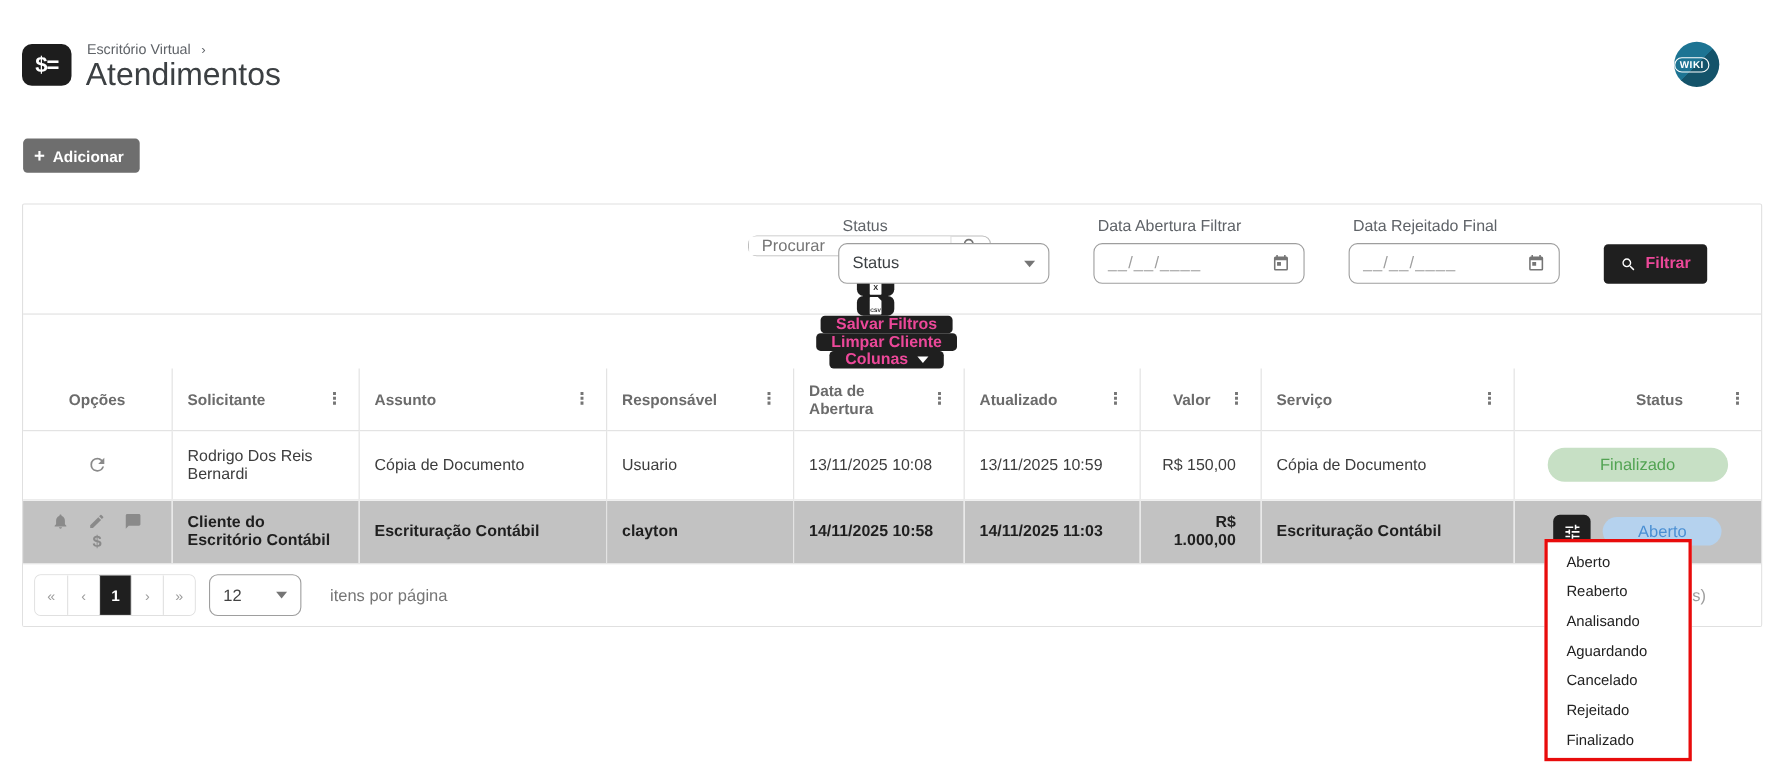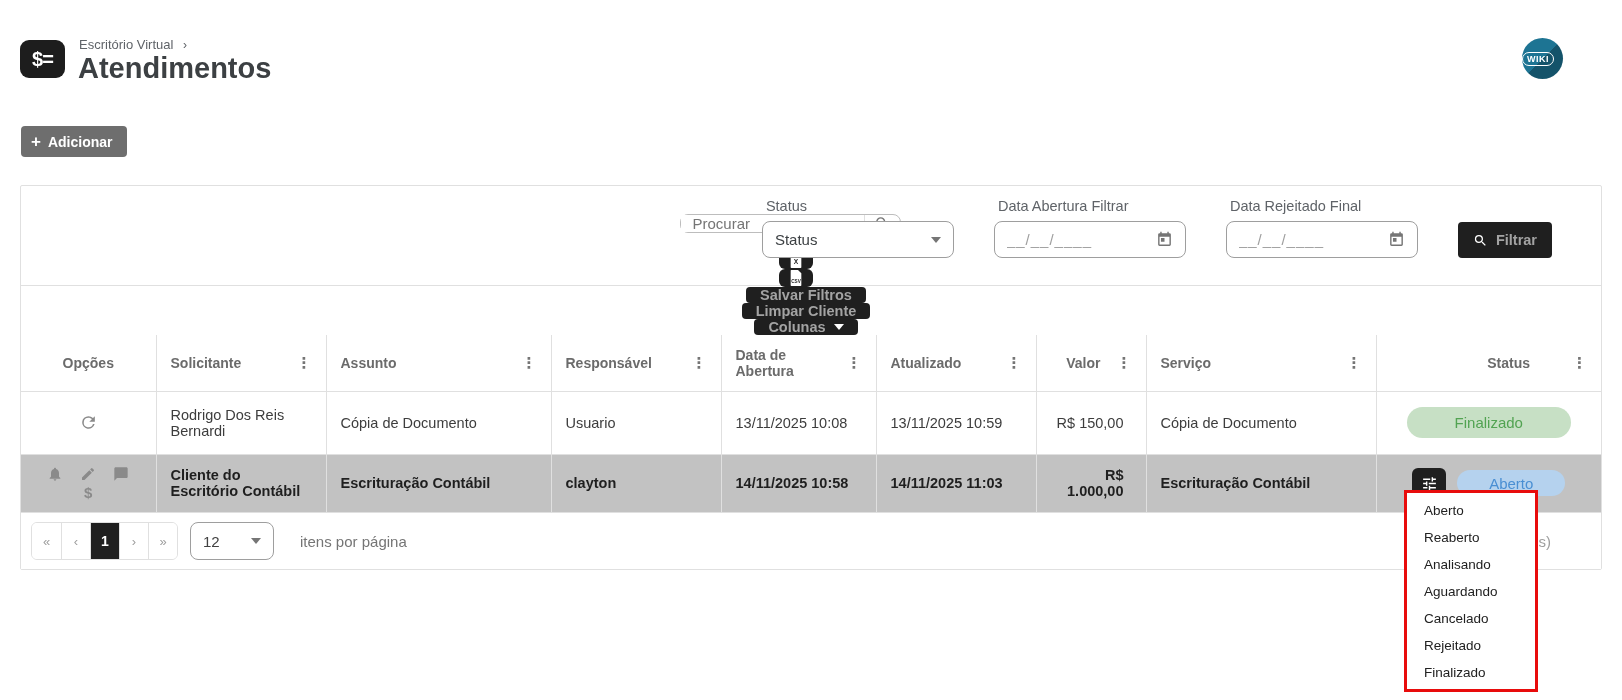--- a/index.html
+++ b/index.html
@@ -5,21 +5,21 @@
   * { margin:0; padding:0; box-sizing:border-box; }
   html,body { width:1622px; height:700px; background:#fff; overflow:hidden;
     font-family:"Liberation Sans","DejaVu Sans",sans-serif; color:#3c4043; position:relative; }
 
   
   .logo { position:absolute; left:20px; top:40px; width:45px; height:38px; background:#1d1d1d;
     border-radius:9px; color:#fff; font-weight:800; font-size:20px; letter-spacing:-1px;
     display:flex; align-items:center; justify-content:center; }
   .breadcrumb { position:absolute; left:79px; top:37px; font-size:13px; color:#5f6368; }
   .breadcrumb .sep { margin-left:6px; font-size:12px; color:#5f6368; }
-  .page-title { position:absolute; left:78px; top:52px; font-size:29px; font-weight:700; color:#3c4043; }
+  .page-title { position:absolute; left:78px; top:52px; font-size:29px; font-weight:400; color:#3c4043; }
   .wiki { position:absolute; left:1522px; top:38px; width:41px; height:41px; border-radius:50%;
     background:linear-gradient(135deg,#1d7493 50%,#14536a 50%);
     display:flex; align-items:center; justify-content:flex-start; }
   .wiki .pill { border:1.5px solid #fff; border-radius:9px; padding:1px 4px; color:#fff;
     font-size:9px; font-weight:700; letter-spacing:.5px; }
 
   .add-btn { position:absolute; left:21px; top:126px; height:31px; background:#6e6e6e; border:none;
     border-radius:4px; color:#fff; font-weight:700; font-size:14px; padding:0 14px 0 10px;
     display:flex; align-items:center; gap:7px; cursor:pointer;
     font-family:inherit; }
@@ -44,21 +44,21 @@
   .sel, .date-wrap { width:192px; height:37px; border:1px solid #9e9e9e; border-radius:8px;
     display:flex; align-items:center; padding:0 12px; background:#fff; }
   .sel { justify-content:space-between; color:#3c4043; font-size:15px; cursor:pointer; }
   .caret { width:0; height:0; border-left:5px solid transparent; border-right:5px solid transparent;
     border-top:6px solid #757575; }
   .date-wrap input { border:none; outline:none; width:100%; font-size:15px; color:#ef4444;
     font-family:Liberation Sans, sans-serif; letter-spacing:1px; }
   .date-wrap input::placeholder { color:#9e9e9e; }
   .icon-cal { flex:0 0 auto; margin-left:6px; display:flex; }
 
-  .btn-dark { background:#1f1f1f; color:#a3a3a3; border:none; border-radius:4px; font-weight:700;
+  .btn-dark { background:#1f1f1f; color:#ec4899; border:none; border-radius:4px; font-weight:700;
     font-size:14.5px; display:flex; align-items:center; justify-content:center; gap:8px;
     cursor:pointer; font-family:inherit; }
   .filtrar { height:36px; padding:0 15px; }
 
   
   .search-row { height:50px; border-top:1px solid #e0e0e0; display:flex; align-items:center;
     justify-content:flex-end; padding:0 54px 0 20px;flex-direction:column; }
   .search-box { width:221px; height:38px; border:1px solid #bdbdbd; border-radius:8px;
     display:flex; align-items:center; margin-right:8px; background:#fff; }
   .search-box input { flex:1; border:none; outline:none; font-size:15px; padding:0 12px;

